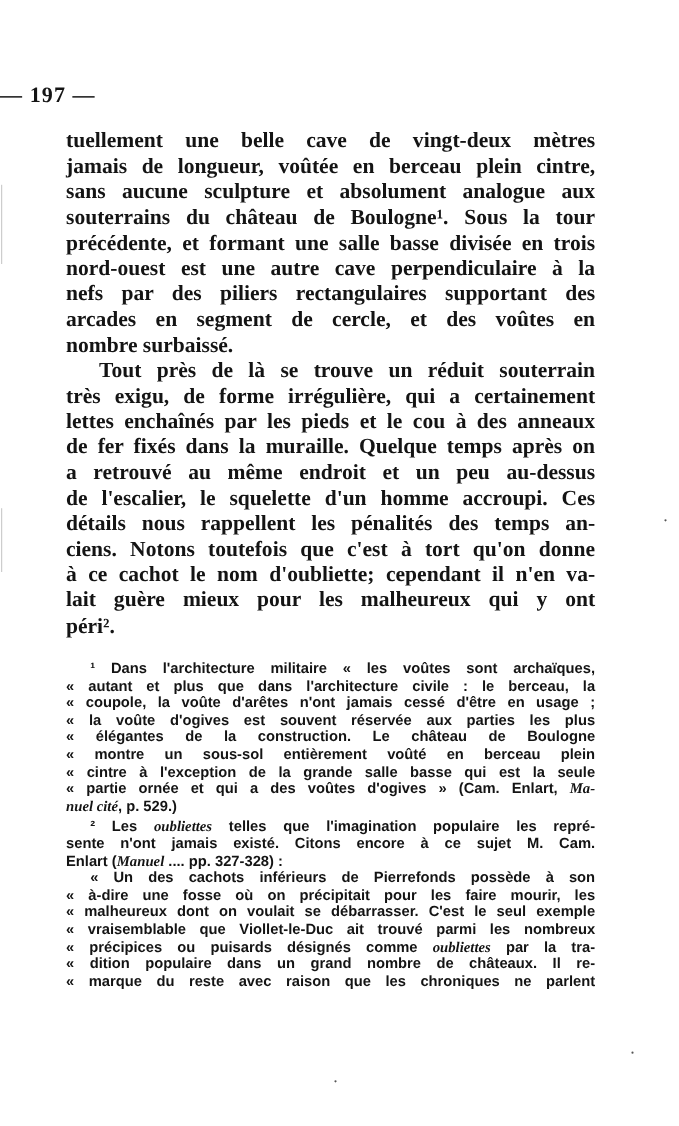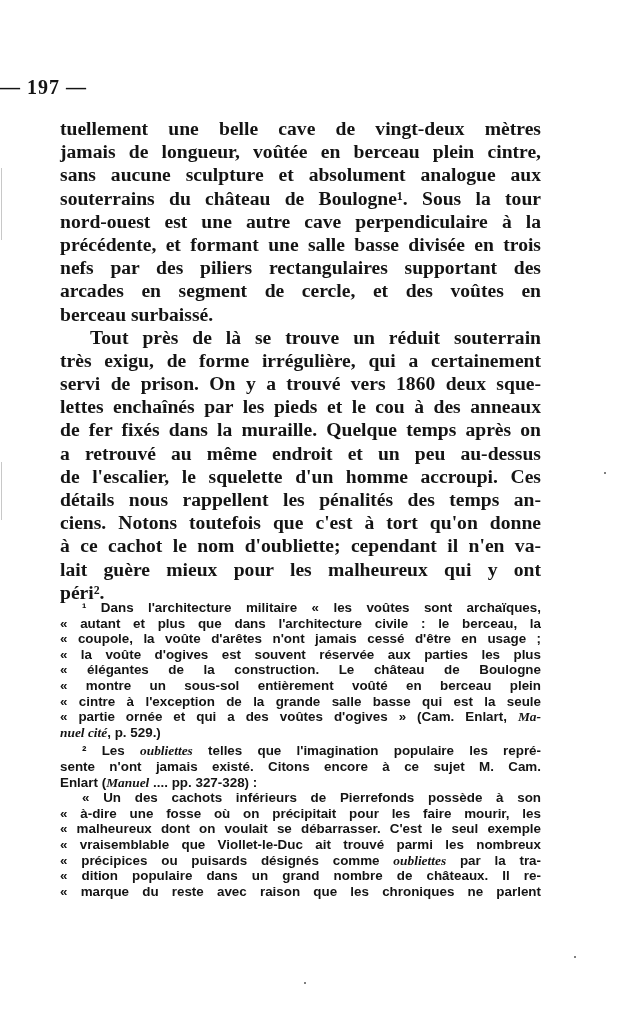--- a/index.html
+++ b/index.html
@@ -90,28 +90,27 @@
 <div class="spot" style="left:574px;top:956px;"></div>
 <div class="spot" style="left:304px;top:982px;"></div>
 
 <div class="page-number">— 197 —</div>
 
 <div class="body-text">
   <span class="line">tuellement une belle cave de vingt-deux mètres</span>
   <span class="line">jamais de longueur, voûtée en berceau plein cintre,</span>
   <span class="line">sans aucune sculpture et absolument analogue aux</span>
   <span class="line">souterrains du château de Boulogne¹. Sous la tour</span>
+  <span class="line">précédente, et formant une salle basse divisée en trois</span>
   <span class="line">nord-ouest est une autre cave perpendiculaire à la</span>
-  <span class="line">précédente, et formant une salle basse divisée en trois</span>
   <span class="line">nefs par des piliers rectangulaires supportant des</span>
   <span class="line">arcades en segment de cercle, et des voûtes en</span>
-  <span class="line last">berceau surbaissé.</span>
+  <span class="line last">nombre surbaissé.</span>
   <span class="line indent">Tout près de là se trouve un réduit souterrain</span>
   <span class="line">très exigu, de forme irrégulière, qui a certainement</span>
-  <span class="line">servi de prison. On y a trouvé vers 1860 deux sque-</span>
   <span class="line">lettes enchaînés par les pieds et le cou à des anneaux</span>
   <span class="line">de fer fixés dans la muraille. Quelque temps après on</span>
   <span class="line">a retrouvé au même endroit et un peu au-dessus</span>
   <span class="line">de l'escalier, le squelette d'un homme accroupi. Ces</span>
   <span class="line">détails nous rappellent les pénalités des temps an-</span>
   <span class="line">ciens. Notons toutefois que c'est à tort qu'on donne</span>
   <span class="line">à ce cachot le nom d'oubliette; cependant il n'en va-</span>
   <span class="line">lait guère mieux pour les malheureux qui y ont</span>
   <span class="line last">péri².</span>
 </div>

